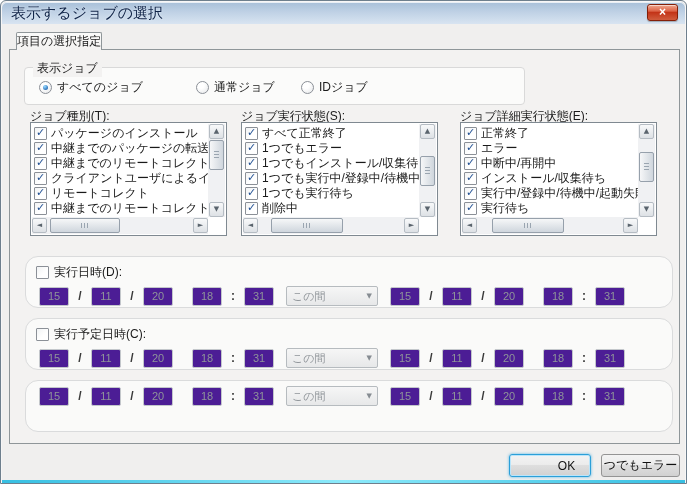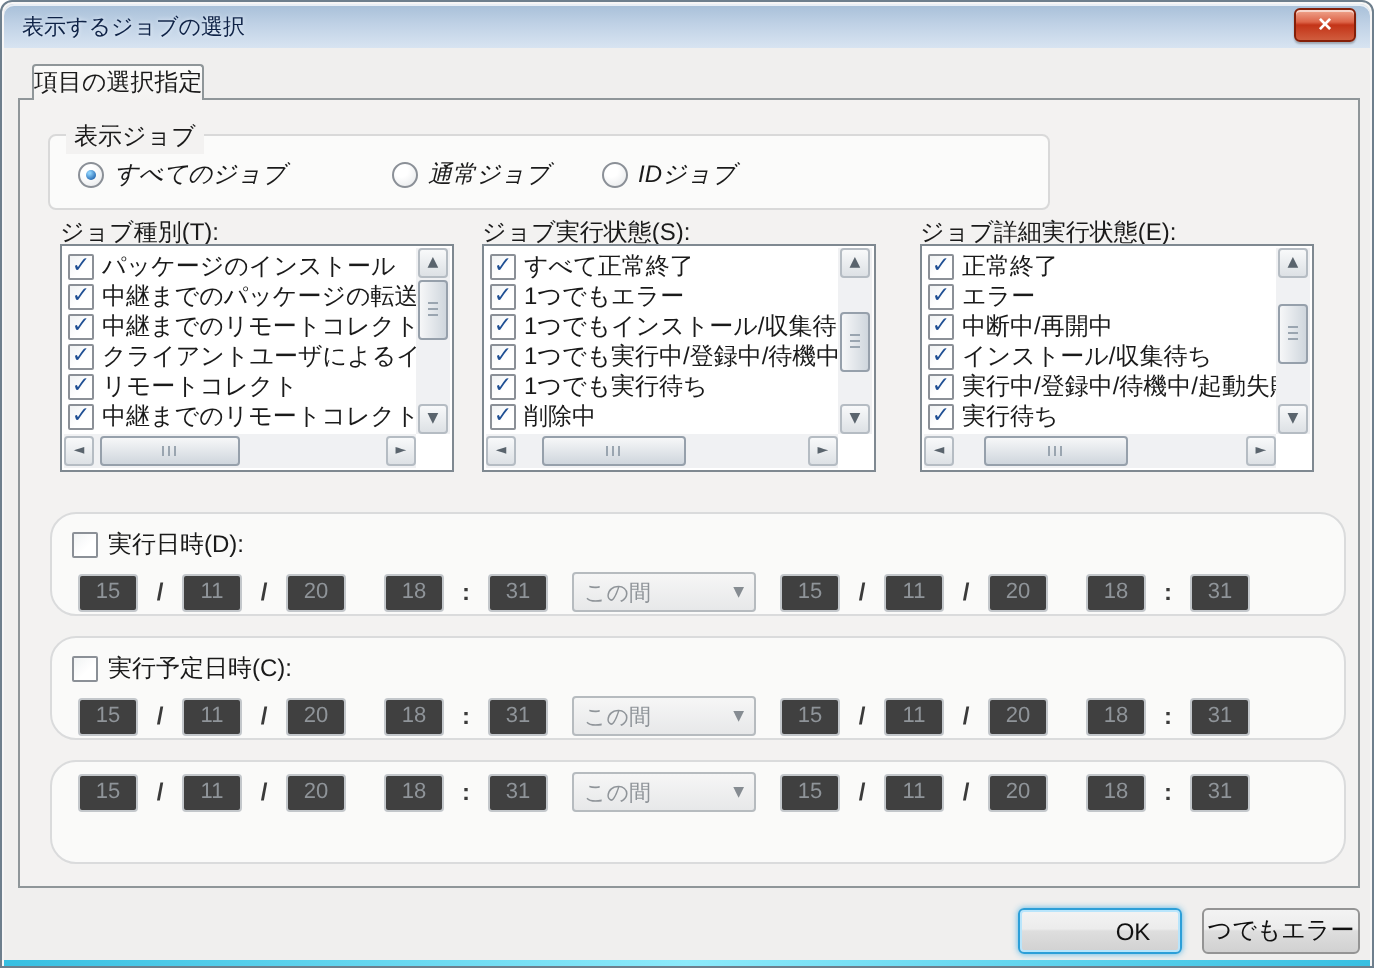--- a/index.html
+++ b/index.html
@@ -7,39 +7,39 @@
   body { font-family: "Liberation Sans", "DejaVu Sans", sans-serif; font-size: 12px; color:#1a1a1a; }
   .stage { position: relative; width: 687px; height: 484px; overflow: hidden; }
 
   
   .window { position:absolute; inset:0; background:#f0efee; border:1px solid #6e7f8d;
             border-radius:6px 6px 0 0; box-shadow: inset 0 0 0 1px rgba(255,255,255,.45); }
   .titlebar { position:absolute; left:1px; right:1px; top:1px; height:22px;
               background: linear-gradient(180deg,#a7bfd8 0%, #bfd1e5 45%, #d8e4f1 100%);
               border-radius:5px 5px 0 0; box-shadow: inset 0 1px 0 rgba(255,255,255,.75);
               display:flex; align-items:center; padding-left:9px; }
-  .title-text { font-size:11px; color:#0e2246; text-shadow:0 0 2px #eaf2fb; }
+  .title-text { font-size:15px; color:#0e2246; text-shadow:0 0 2px #eaf2fb; }
   .close-btn { position:absolute; top:3px; right:8px; width:31px; height:17px; border-radius:3px;
                border:1px solid #841f08;
                background: linear-gradient(180deg,#f0a78f 0%, #dd6448 40%, #c33418 50%, #d05c3d 100%);
                color:#fff; font-weight:bold; font-size:12px; line-height:15px; text-align:center;
                box-shadow: inset 0 1px 0 rgba(255,255,255,.55), 0 1px 1px rgba(0,0,0,.25); cursor:default; }
 
   
   .tab { position:absolute; left:15px; top:31px; height:18px; padding:0 0; z-index:3;
          background: linear-gradient(#fbfbfa,#f3f2f1); border:1px solid #8f9699; border-bottom:none;
          border-radius:2px 2px 0 0; display:flex; align-items:center; font-size:12px; }
   .tab-page { position:absolute; left:8px; top:48px; width:671px; height:395px;
               background:#f3f2f1; border:1px solid #8f9699; z-index:2; }
 
   
   .groupbox { position:absolute; left:14px; top:17px; width:501px; height:38px;
               border:1px solid #d9d9d9; border-radius:4px; background:#fbfbfa; }
   .groupbox-label { position:absolute; top:-8px; left:8px; background:#f3f2f1; padding:0 4px; font-size:12px; }
-  .radio-opt { position:absolute; top:11px; display:flex; align-items:center; gap:5px;font-style:italic; }
+  .radio-opt { position:absolute; top:11px; display:flex; align-items:center; gap:5px; }
   .radio { width:13px; height:13px; border-radius:50%; border:1px solid #8b9097; flex:0 0 auto;
            background: radial-gradient(circle at 35% 30%, #ffffff 30%, #e4e6e8 100%); position:relative; }
   .radio.sel::after { content:""; position:absolute; inset:3px; border-radius:50%;
            background: radial-gradient(circle at 35% 30%, #8cd0fb 10%, #2a6db4 75%); }
 
   
   .list-label { position:absolute; top:58px; font-size:12px; }
 
   
   .lb { position:absolute; top:72px; width:197px; height:114px; background:#fff; border:1px solid #7f8991; }
@@ -70,21 +70,21 @@
              background: linear-gradient(180deg,#f6f7f8,#cfd6dd); }
   .h-thumb::after { content:""; position:absolute; top:4px; bottom:4px; left:50%; margin-left:-4px; width:8px;
              background: repeating-linear-gradient(90deg,#9aa5b0 0 1px, transparent 1px 3px); }
 
   
   .date-box { position:absolute; left:15px; width:648px; height:52px;
               border:1px solid #dadbdc; border-radius:13px; background:#fafaf9; }
   .date-head { display:flex; align-items:center; gap:5px; margin:7px 0 0 10px; }
   .date-label { font-size:12px; }
   .date-row { display:flex; align-items:center; gap:5px; margin:5px 0 0 13px; }
-  .dfield { width:30px; height:19px; border:1px solid #c3c7cb; border-radius:2px; background:#404040;
+  .dfield { width:30px; height:19px; border:1px solid #c3c7cb; border-radius:2px; background:#4c1d95;
             color:#8f9499; font-size:11px; display:inline-flex; align-items:center; justify-content:center; }
   .dsep { width:12px; text-align:center; color:#3a3a3a; font-weight:bold; font-size:12px; }
   .spacer { width:9px; }
   .combo { width:92px; height:20px; border:1px solid #b6bbbf; border-radius:2px; margin:0 7px;
            background: linear-gradient(#f6f6f6,#e7e8e9); color:#8f9499; font-size:11px;
            display:inline-flex; align-items:center; padding:0 5px; }
   .combo .arrow { margin-left:auto; font-family:"DejaVu Sans",sans-serif; font-size:7px; color:#868c92; }
 
   
   .btn { position:absolute; top:453px; height:23px; border:1px solid #949494; border-radius:3px;

